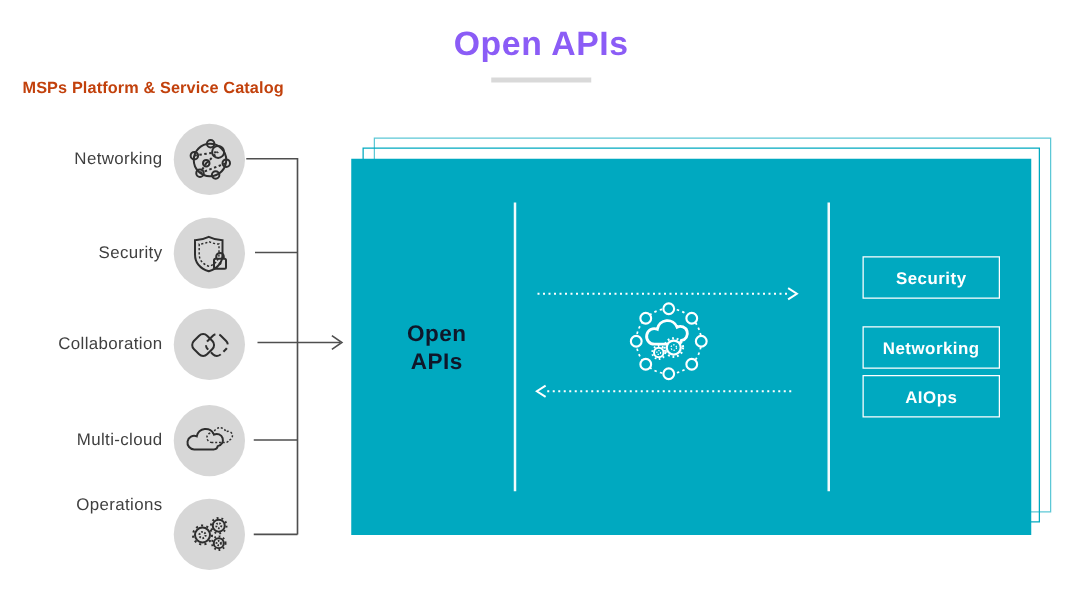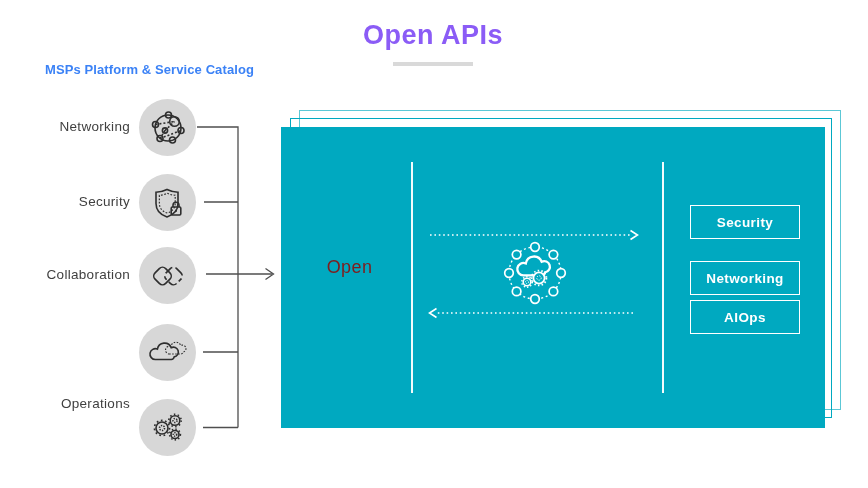--- a/index.html
+++ b/index.html
@@ -5,36 +5,36 @@
   html,body{margin:0;padding:0;background:#fff;}
   .canvas{position:relative;width:868px;height:488px;background:#fff;overflow:hidden;
           font-family:"Liberation Sans",sans-serif;}
 
   
   .page-title{position:absolute;left:253px;top:20px;width:360px;text-align:center;
               font-size:27px;font-weight:800;color:#8b5cf6;letter-spacing:.5px;}
   .title-underline{position:absolute;left:393px;top:62px;width:80px;height:4px;background:#d9d9d9;}
 
   
-  .catalog-heading{position:absolute;left:18px;top:62px;width:236px;text-align:right;
-                   font-size:13px;font-weight:700;color:#3b82f6;letter-spacing:.1px;}
+  .catalog-heading{position:absolute;left:18px;top:62px;width:236px;text-align:left;
+                   font-size:13px;font-weight:700;color:#c2410c;letter-spacing:.1px;}
   .item-label{position:absolute;left:0;width:130px;text-align:right;font-size:13.5px;
               color:#3f3f3f;letter-spacing:.3px;}
   .icon-circle{position:absolute;left:139px;width:57px;height:57px;border-radius:50%;
                background:#d7d7d7;display:flex;align-items:center;justify-content:center;}
 
   
   .connector-svg{position:absolute;left:0;top:0;pointer-events:none;}
 
   
   .layer{position:absolute;border:1.6px solid #5cc8d6;background:transparent;}
   .layer.mid{border-color:#00a9c0;}
   .api-box{position:absolute;left:281px;top:127px;width:544px;height:301px;background:#00a9c0;}
-  .open-apis-label{position:absolute;left:0;top:129px;width:137px;text-align:center;color:#7f1d1d;
-                   font-weight:400;font-size:18px;line-height:22px;letter-spacing:.4px;}
+  .open-apis-label{position:absolute;left:0;top:129px;width:137px;text-align:center;color:#0f172a;
+                   font-weight:700;font-size:18px;line-height:22px;letter-spacing:.4px;}
   .divider{position:absolute;top:35px;height:231px;width:2px;background:rgba(255,255,255,.95);}
   .divider.d1{left:130px;} .divider.d2{left:381px;}
   .box-svg{position:absolute;left:0;top:0;}
 
   .api-btn{position:absolute;left:409px;width:110px;height:34px;border:1.6px solid #ffffff;
            color:#fff;font-size:13.5px;font-weight:700;letter-spacing:.4px;
            display:flex;align-items:center;justify-content:center;box-sizing:border-box;}
 
   .dark-ic{stroke:#2e2e2e;fill:none;stroke-width:1.6;}
 </style>
@@ -89,20 +89,21 @@
   </div>
 
   <div class="item-label" style="top:267px">Collaboration</div>
   <div class="icon-circle" style="top:247px">
     <svg width="40" height="40" viewBox="-20 -20 40 40">
       <rect class="dark-ic" x="-7.5" y="-7.5" width="15" height="15" rx="4.5" transform="translate(-5.5 0) rotate(45)"></rect>
       <rect class="dark-ic" x="-7.5" y="-7.5" width="15" height="15" rx="4.5" transform="translate(5.5 0) rotate(45)" stroke-dasharray="9 3 4 3"></rect>
     </svg>
   </div>
 
+  <div class="item-label" style="top:344px">Multi-cloud</div>
   <div class="icon-circle" style="top:324px">
     <svg width="42" height="38" viewBox="-21 -19 42 38">
       <path class="dark-ic" stroke-width="1.3" stroke-dasharray="2.2 2" transform="translate(8,-3) scale(0.72)" d="M-9,5.5 a5.4,5.4 0 1 1 1.9,-10.4 a7.2,7.2 0 0 1 13.8,-1.4 a4.9,4.9 0 1 1 3,9.2 a3.2,3.2 0 0 1 -2.9,2.6 z"></path>
       <path class="dark-ic" fill="#d7d7d7" stroke-width="1.8" transform="translate(-3.5,1)" d="M-9,5.5 a5.4,5.4 0 1 1 1.9,-10.4 a7.2,7.2 0 0 1 13.8,-1.4 a4.9,4.9 0 1 1 3,9.2 a3.2,3.2 0 0 1 -2.9,2.6 z"></path>
     </svg>
   </div>
 
   <div class="item-label" style="top:396px">Operations</div>
   <div class="icon-circle" style="top:399px">
     <svg width="40" height="40" viewBox="-20 -20 40 40">
@@ -123,20 +124,21 @@
       </g>
     </svg>
   </div>
 
   <div class="layer" style="left:299px;top:110px;width:540px;height:298px"></div>
   <div class="layer mid" style="left:290px;top:118px;width:540px;height:298px"></div>
 
   <div class="api-box">
     <div class="open-apis-label">
       <div>Open</div>
+      <div>APIs</div>
     </div>
     <div class="divider d1"></div>
     <div class="divider d2"></div>
 
     <svg class="box-svg" width="544" height="301" viewBox="0 0 544 301">
 
       <g stroke="#ffffff" stroke-width="1.6" fill="none">
         <path d="M149 108 H350" stroke-dasharray="1.6 2.8"></path>
         <path d="M349.5 103.5 L356.5 108 L349.5 112.5"></path>
         <path d="M352 186 H155" stroke-dasharray="1.6 2.8"></path>

